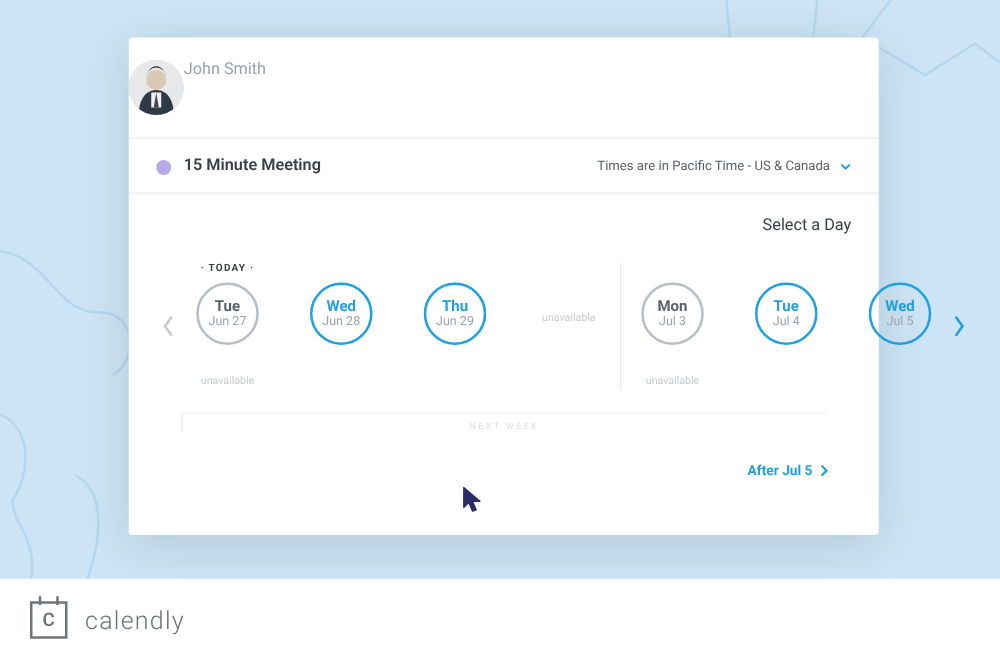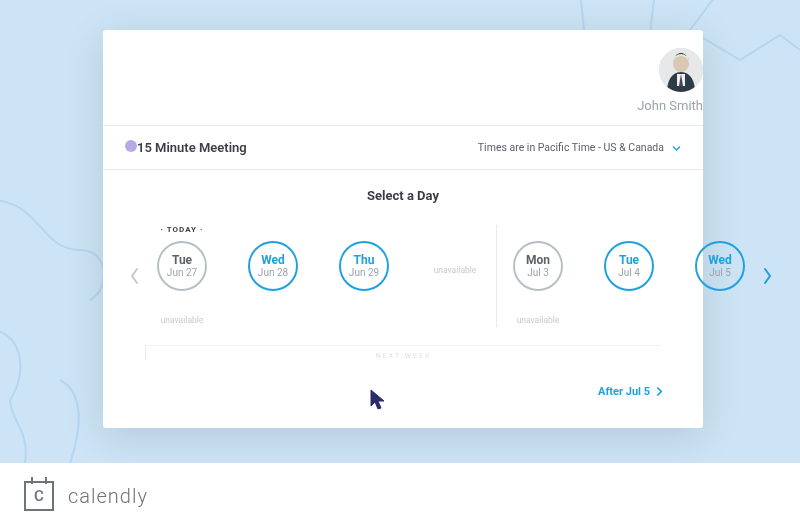--- a/index.html
+++ b/index.html
@@ -4,35 +4,35 @@
 <style>
   :root { --blue:#1fa0e0; --grey:#9aa3aa; --text:#3a3f44; --light:#c5cbd0; --circle-grey:#b7bfc5; }
   * { box-sizing:border-box; font-family:-apple-system,BlinkMacSystemFont,"Segoe UI",Roboto,Helvetica,Arial,sans-serif; }
   body { margin:0; width:800px; height:529px; background:#fff; display:flex; flex-direction:column; }
 
   .stage { position:relative; flex:1; background:#cce4f5; overflow:hidden; }
   .contour { position:absolute; inset:0; }
 
   .card { position:absolute; left:103px; top:30px; width:600px; height:398px; background:#fff; box-shadow:0 8px 40px rgba(0,0,0,.12); border-radius:3px; display:flex; flex-direction:column; }
 
-  .hdr { display:flex; flex-direction:column; align-items:flex-end; padding:18px 0 12px; }
+  .hdr { display:flex; flex-direction:row; align-items:flex-start; padding:18px 0 12px; }
   .avatar { width:44px; height:44px; border-radius:50%; overflow:hidden; margin-bottom:6px; background:#ddd; }
   .avatar svg { width:100%; height:100%; display:block; }
   .host { font-size:13px; color:var(--grey); }
 
   .bar { display:flex; align-items:center; justify-content:space-between; border-top:1px solid #e7e9eb; border-bottom:1px solid #e7e9eb; padding:12px 22px; }
-  .mt-left { display:flex; align-items:flex-start; }
+  .mt-left { display:flex; align-items:flex-end; gap:10px; }
   .dot { width:12px; height:12px; border-radius:50%; background:#b9a8e8; }
   .mt-title { font-size:13px; font-weight:600; color:var(--text); }
   .tz-wrap { display:flex; align-items:center; gap:8px; cursor:pointer; }
   .tz-label { font-size:10.5px; font-weight:400; color:#596068; }
   .chev { color:var(--blue); }
 
   .body { flex:1; padding:18px 22px 12px; display:flex; flex-direction:column; }
-  .sel-title { text-align:center; font-size:13px; font-weight:700; color:var(--text); margin-bottom:22px; }
+  .sel-title { text-align:right; font-size:13px; font-weight:400; color:var(--text); margin-bottom:22px; }
 
   .row { display:flex; align-items:center; }
   .nav { flex:0 0 20px; display:flex; align-items:center; justify-content:center; cursor:pointer; color:var(--light); }
   .nav.next { color:var(--blue); }
   .days { flex:1; display:flex; }
   .group { display:flex; gap:33px; padding:0 8px; }
   .sep { width:1px; background:#e7e9eb; margin:0 4px; align-self:stretch; }
 
   .col { display:flex; flex-direction:column; align-items:center; width:58px; }
   .today { font-size:8px; letter-spacing:1px; color:var(--text); font-weight:700; height:12px; margin-bottom:4px; }

